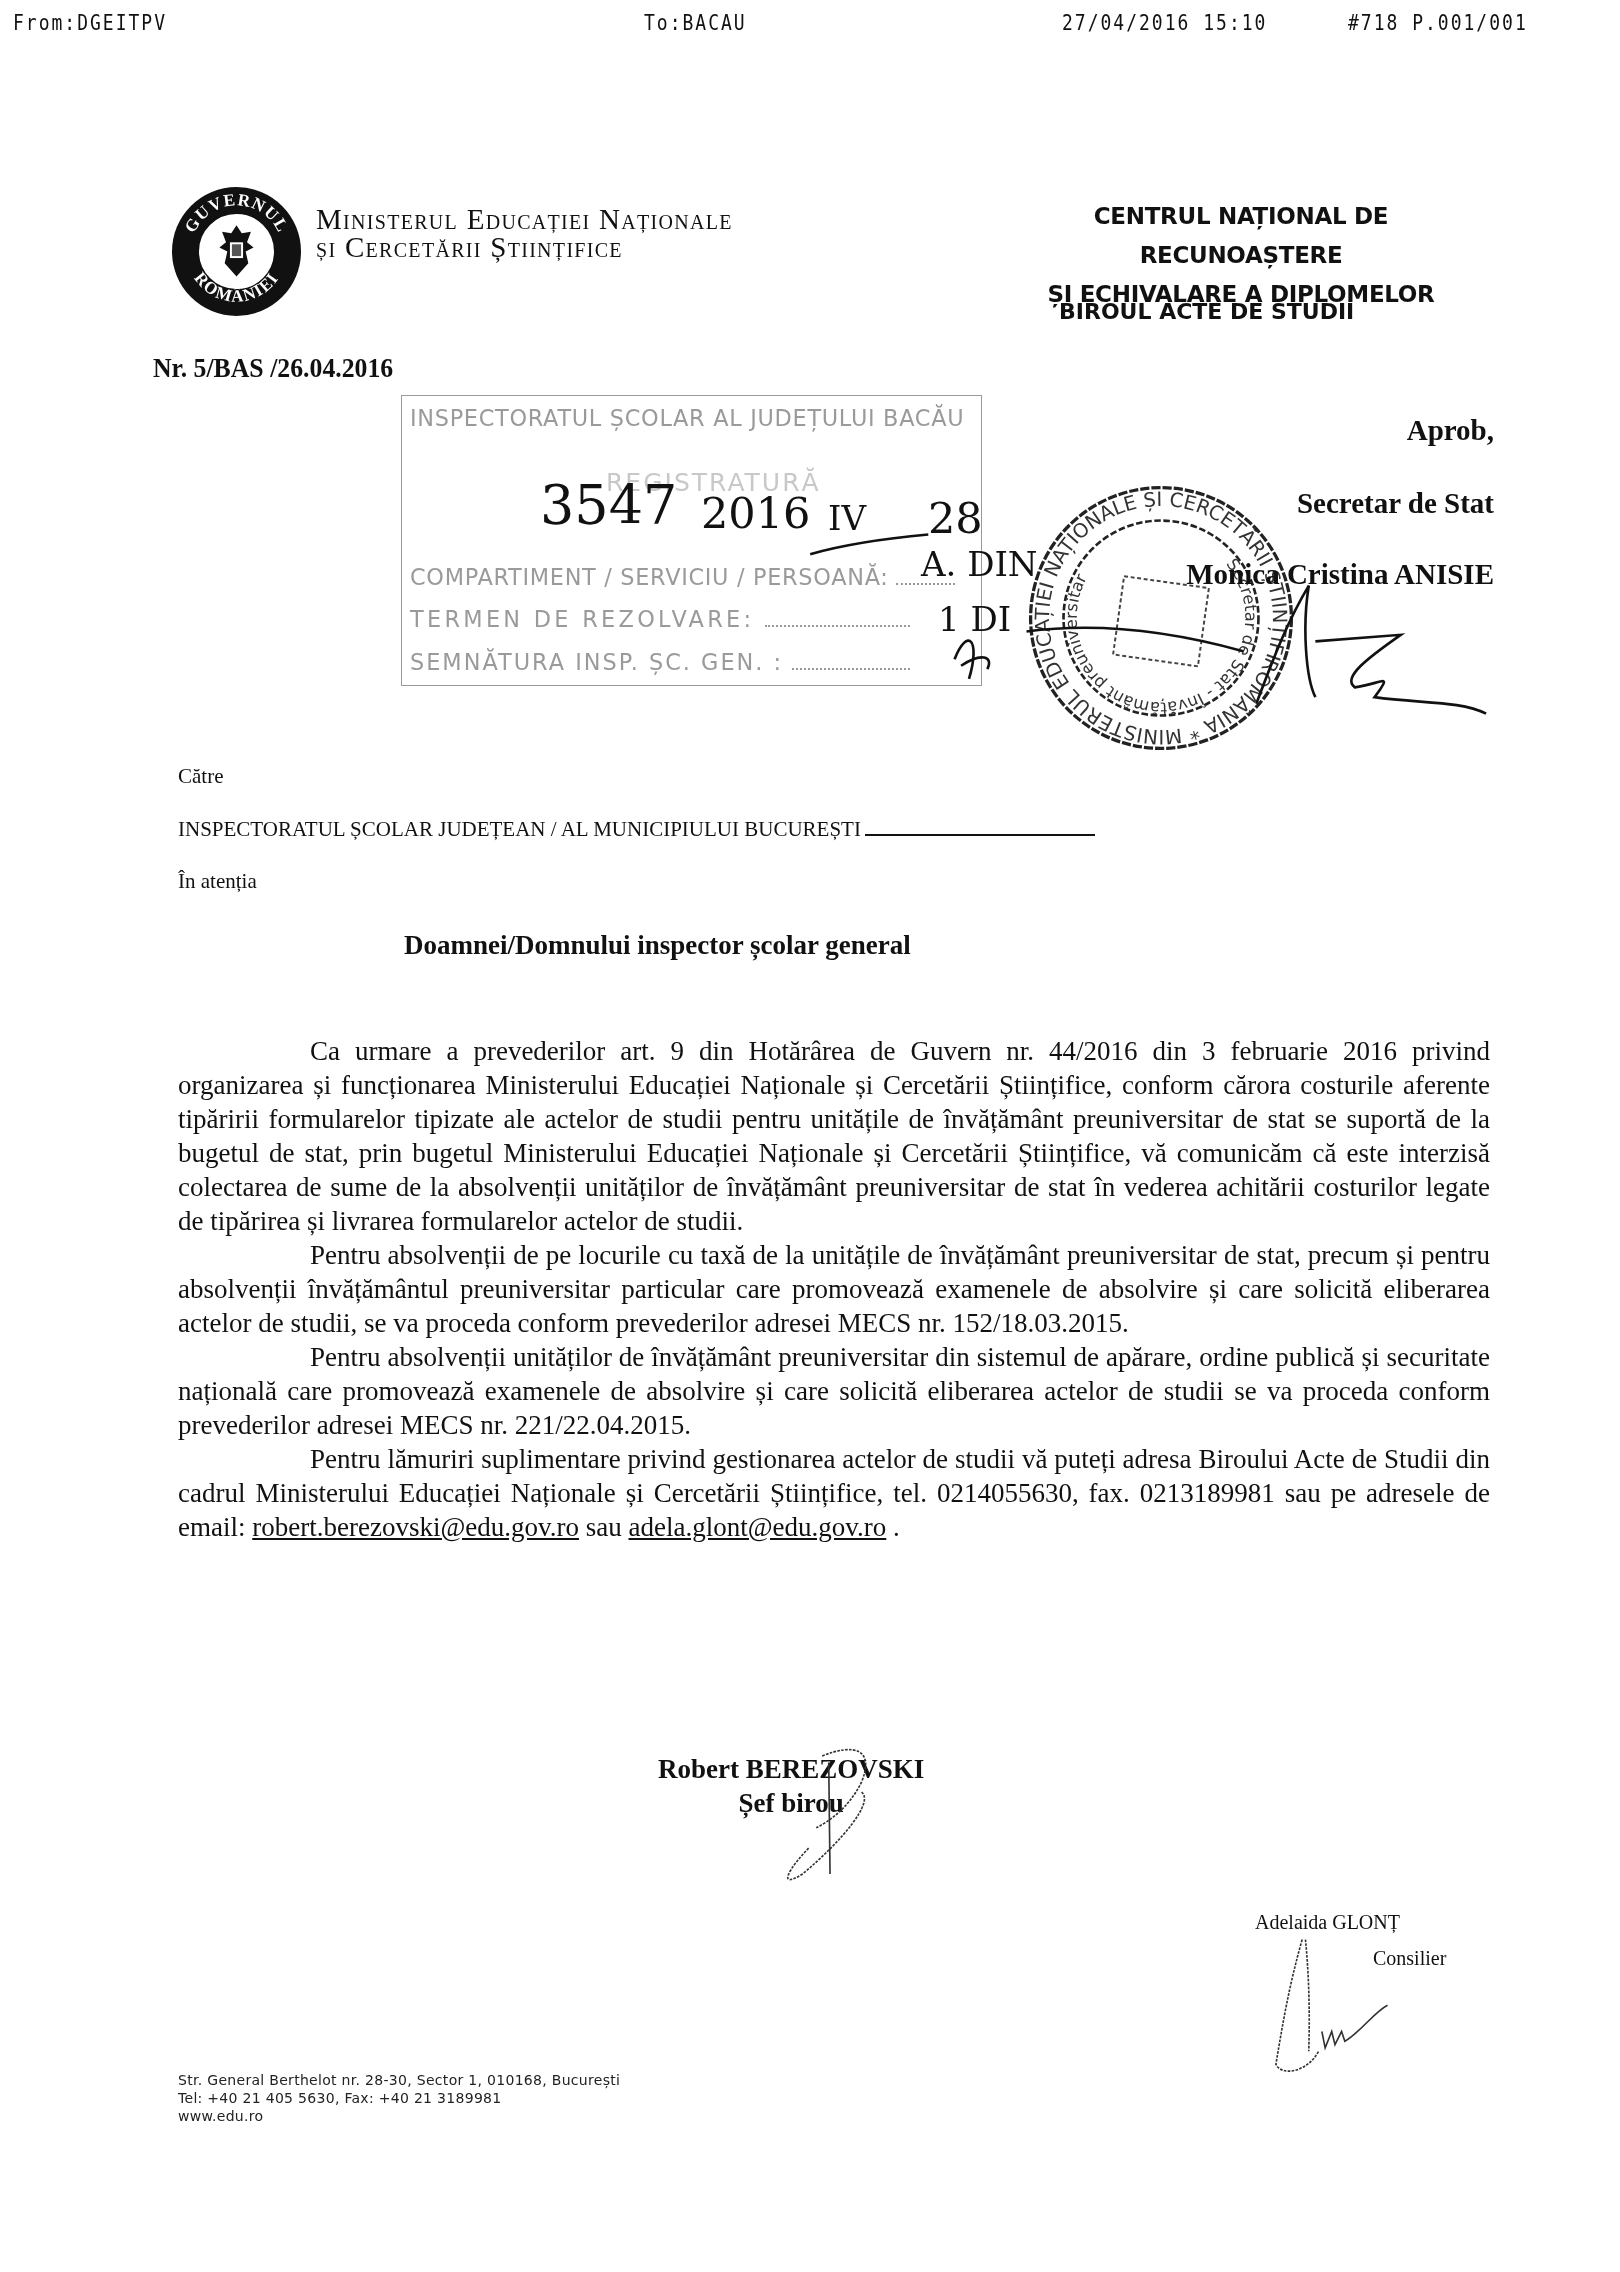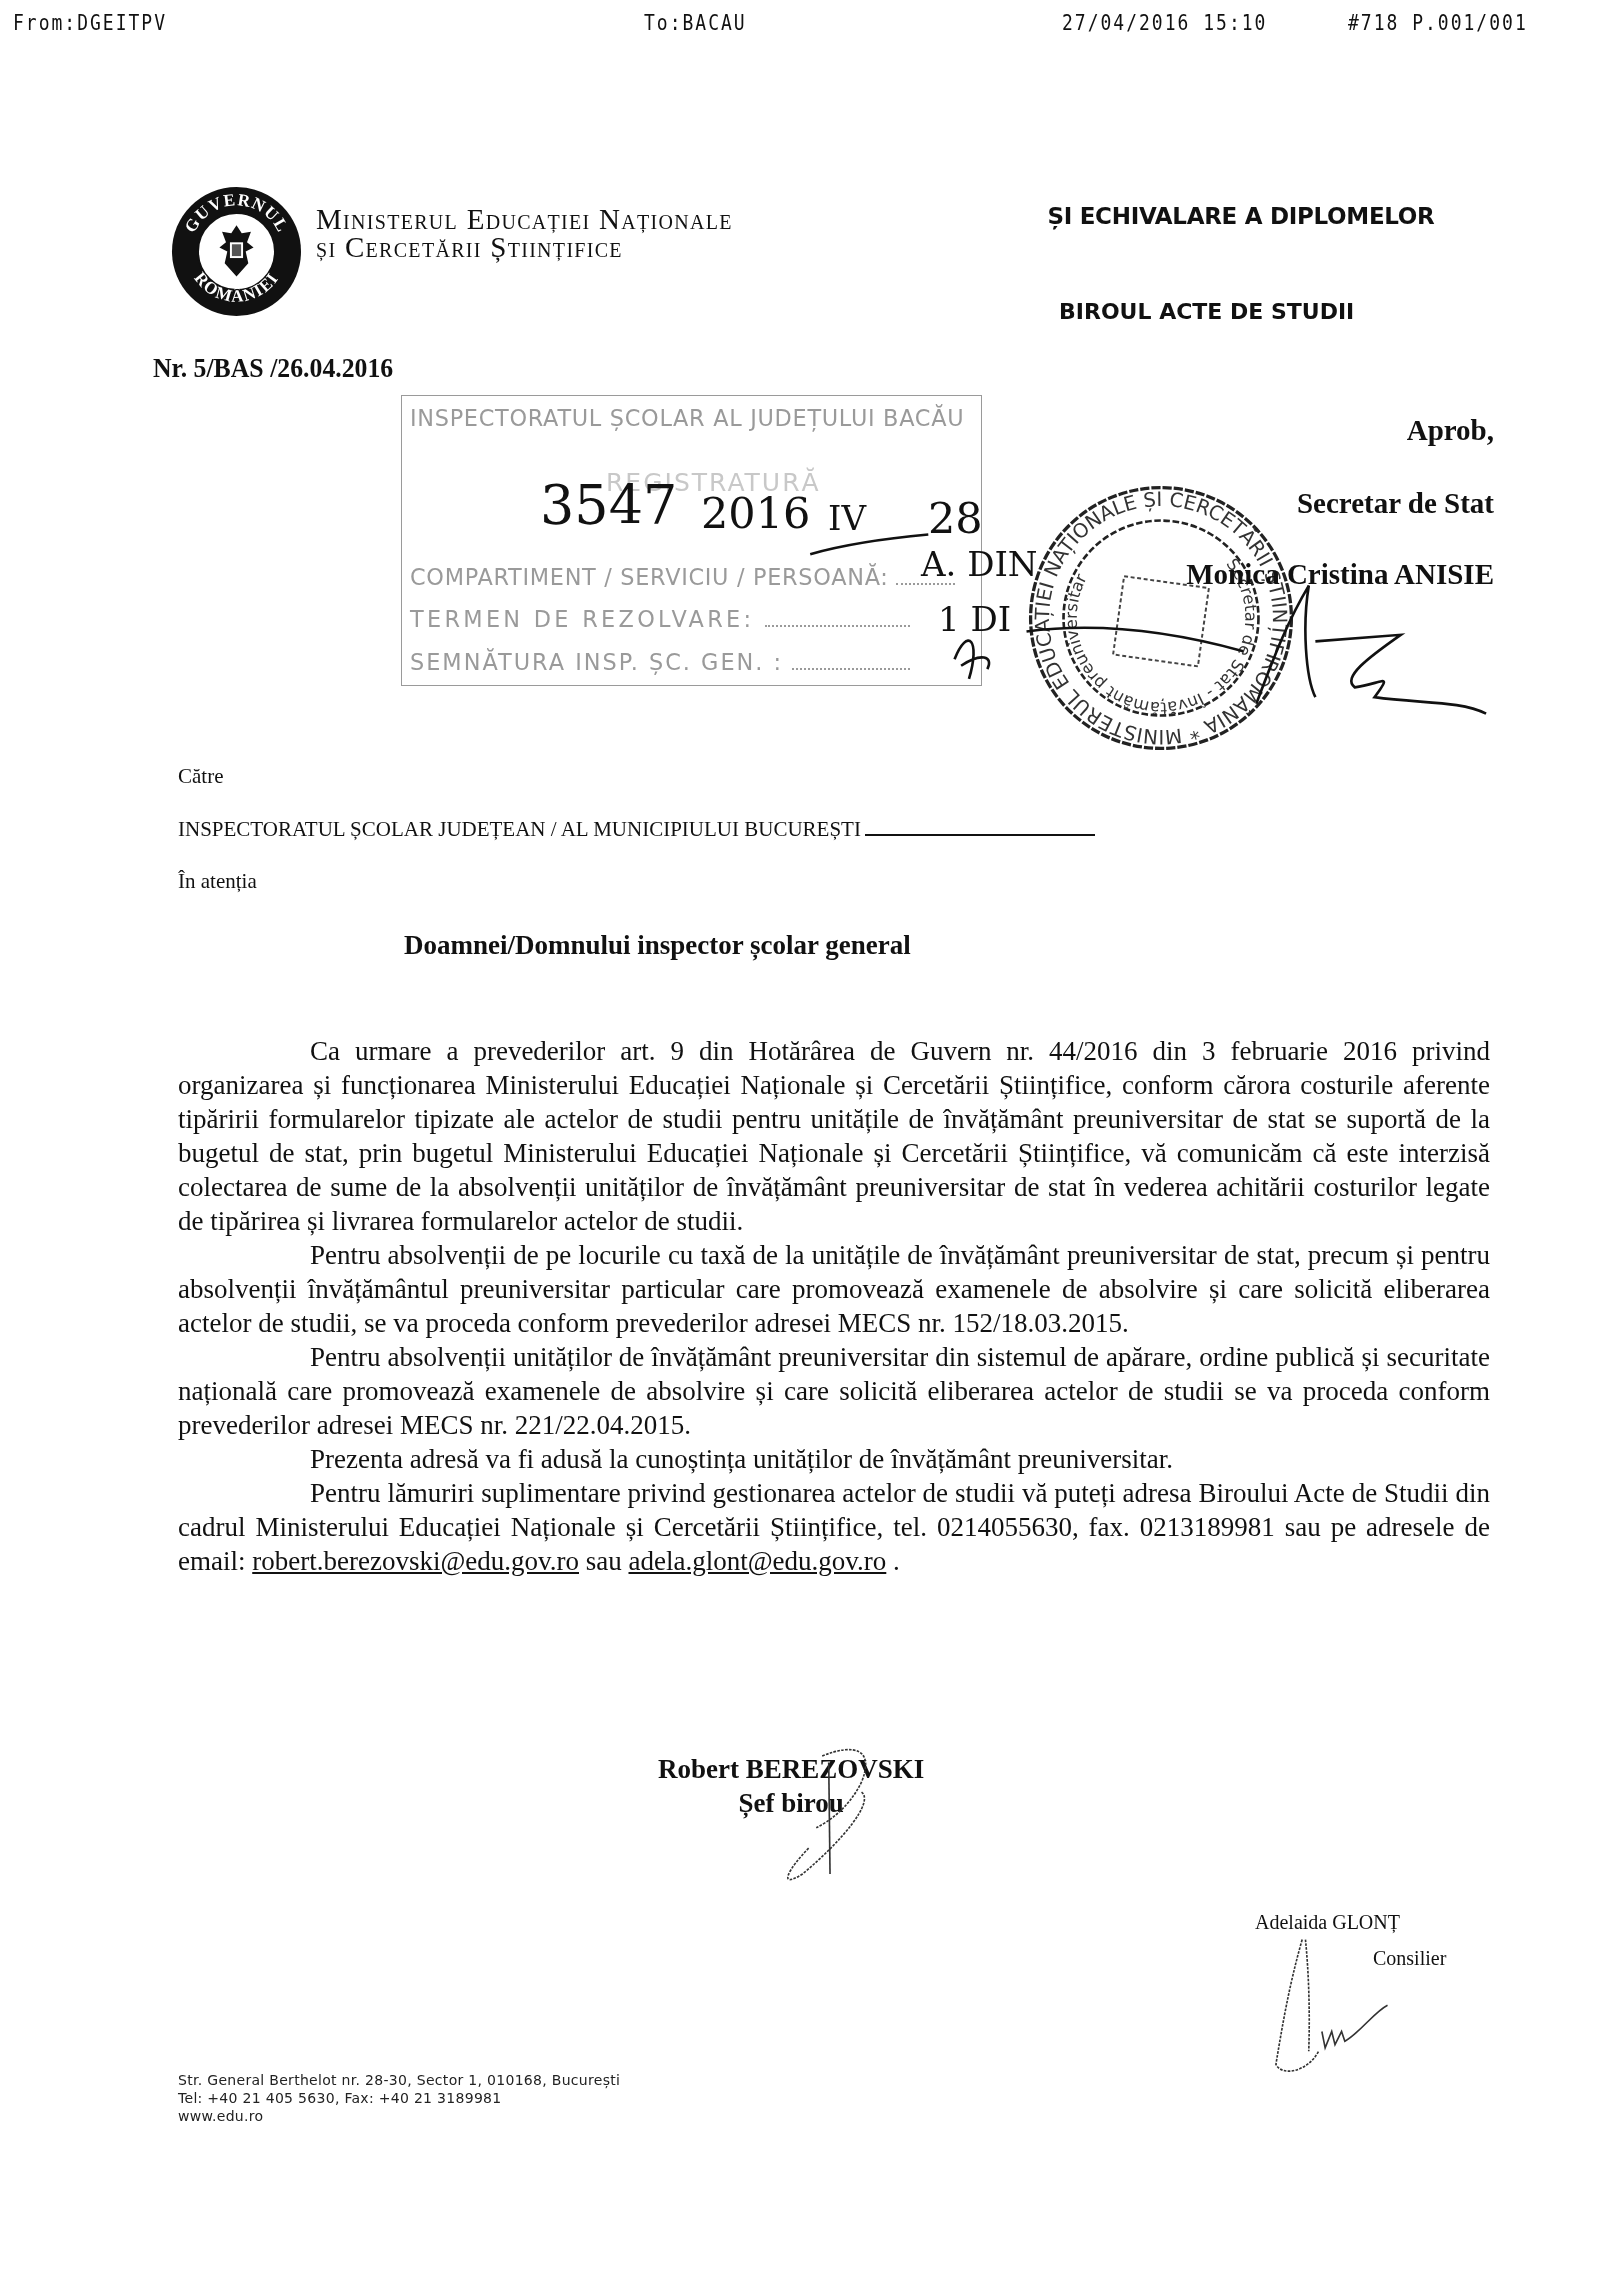--- a/index.html
+++ b/index.html
@@ -65,20 +65,21 @@
     </text>
   </svg>
 </div>
 
 <div class="abs ministry">
   <div>Ministerul Educației Naționale</div>
   <div>și Cercetării Științifice</div>
 </div>
 
 <div class="abs centru">
+  <div>CENTRUL NAȚIONAL DE RECUNOAȘTERE</div>
   <div>ȘI ECHIVALARE A DIPLOMELOR</div>
 </div>
 <div class="abs birou">BIROUL ACTE DE STUDII</div>
 
 <div class="abs nr">Nr. 5/BAS /26.04.2016</div>
 
 <div class="abs stamp">
   <div class="row" style="top:9.2px;">INSPECTORATUL ȘCOLAR AL JUDEȚULUI BACĂU</div>
   <div class="row" style="top:72px; left:204px; font-size:25px; letter-spacing:2px; color:#c8c8c8;">REGISTRATURĂ</div>
   <div class="row" style="top:168px;">
@@ -135,21 +136,20 @@
 <div class="abs line" style="top:817px;">
   <span>INSPECTORATUL ȘCOLAR JUDEȚEAN / AL MUNICIPIULUI BUCUREȘTI</span><span class="recipient-fill"></span>
 </div>
 <div class="abs line" style="top:869px;">În atenția</div>
 <div class="abs salute">Doamnei/Domnului  inspector școlar general</div>
 
 <div class="abs body">
   <p>Ca urmare a prevederilor art. 9 din Hotărârea de Guvern nr. 44/2016 din 3 februarie 2016 privind organizarea și funcționarea Ministerului Educației Naționale și Cercetării Științifice, conform cărora costurile aferente tipăririi formularelor tipizate ale actelor de studii pentru unitățile de învățământ preuniversitar de stat se suportă de la bugetul de stat, prin bugetul Ministerului Educației Naționale și Cercetării Științifice, vă comunicăm că este interzisă colectarea de sume de la absolvenții unităților de învățământ preuniversitar de stat în vederea achitării costurilor legate de tipărirea și livrarea formularelor actelor de studii.</p>
   <p>Pentru absolvenții de pe locurile cu taxă de la unitățile de învățământ preuniversitar de stat, precum și pentru absolvenții învățământul preuniversitar particular care promovează examenele de absolvire și care solicită eliberarea actelor de studii, se va proceda conform prevederilor adresei MECS nr. 152/18.03.2015.</p>
   <p>Pentru absolvenții unităților de învățământ preuniversitar din sistemul de apărare, ordine publică și securitate națională care promovează examenele de absolvire și care solicită eliberarea actelor de studii se va proceda conform prevederilor adresei MECS nr. 221/22.04.2015.</p>
-  <p>Prezenta adresă va fi adusă la cunoștința unităților de învățământ preuniversitar.</p>
   <p><span>Pentru lămuriri suplimentare privind gestionarea actelor de studii vă puteți adresa Biroului Acte de Studii din cadrul Ministerului Educației Naționale și Cercetării Științifice, tel. 0214055630, fax. 0213189981 sau pe adresele de email: </span><a>robert.berezovski@edu.gov.ro</a><span> sau </span><a>adela.glont@edu.gov.ro</a><span> .</span></p>
 </div>
 
 <div class="abs sig1">
   <div>Robert BEREZOVSKI</div>
   <div>Șef birou</div>
 </div>
 <svg class="abs" style="left:750px; top:1736px;" width="164" height="158" viewBox="0 0 250 240">
   <path d="M110 30 C 160 10, 190 20, 170 70 C 150 110, 120 130, 100 140 M 170 85 C 190 100, 140 160, 80 210 C 40 235, 60 200, 90 170" stroke="#333" stroke-width="2.5" fill="none" stroke-dasharray="4 2"></path>
   <path d="M120 40 L 122 210" stroke="#333" stroke-width="2.5" fill="none"></path>

